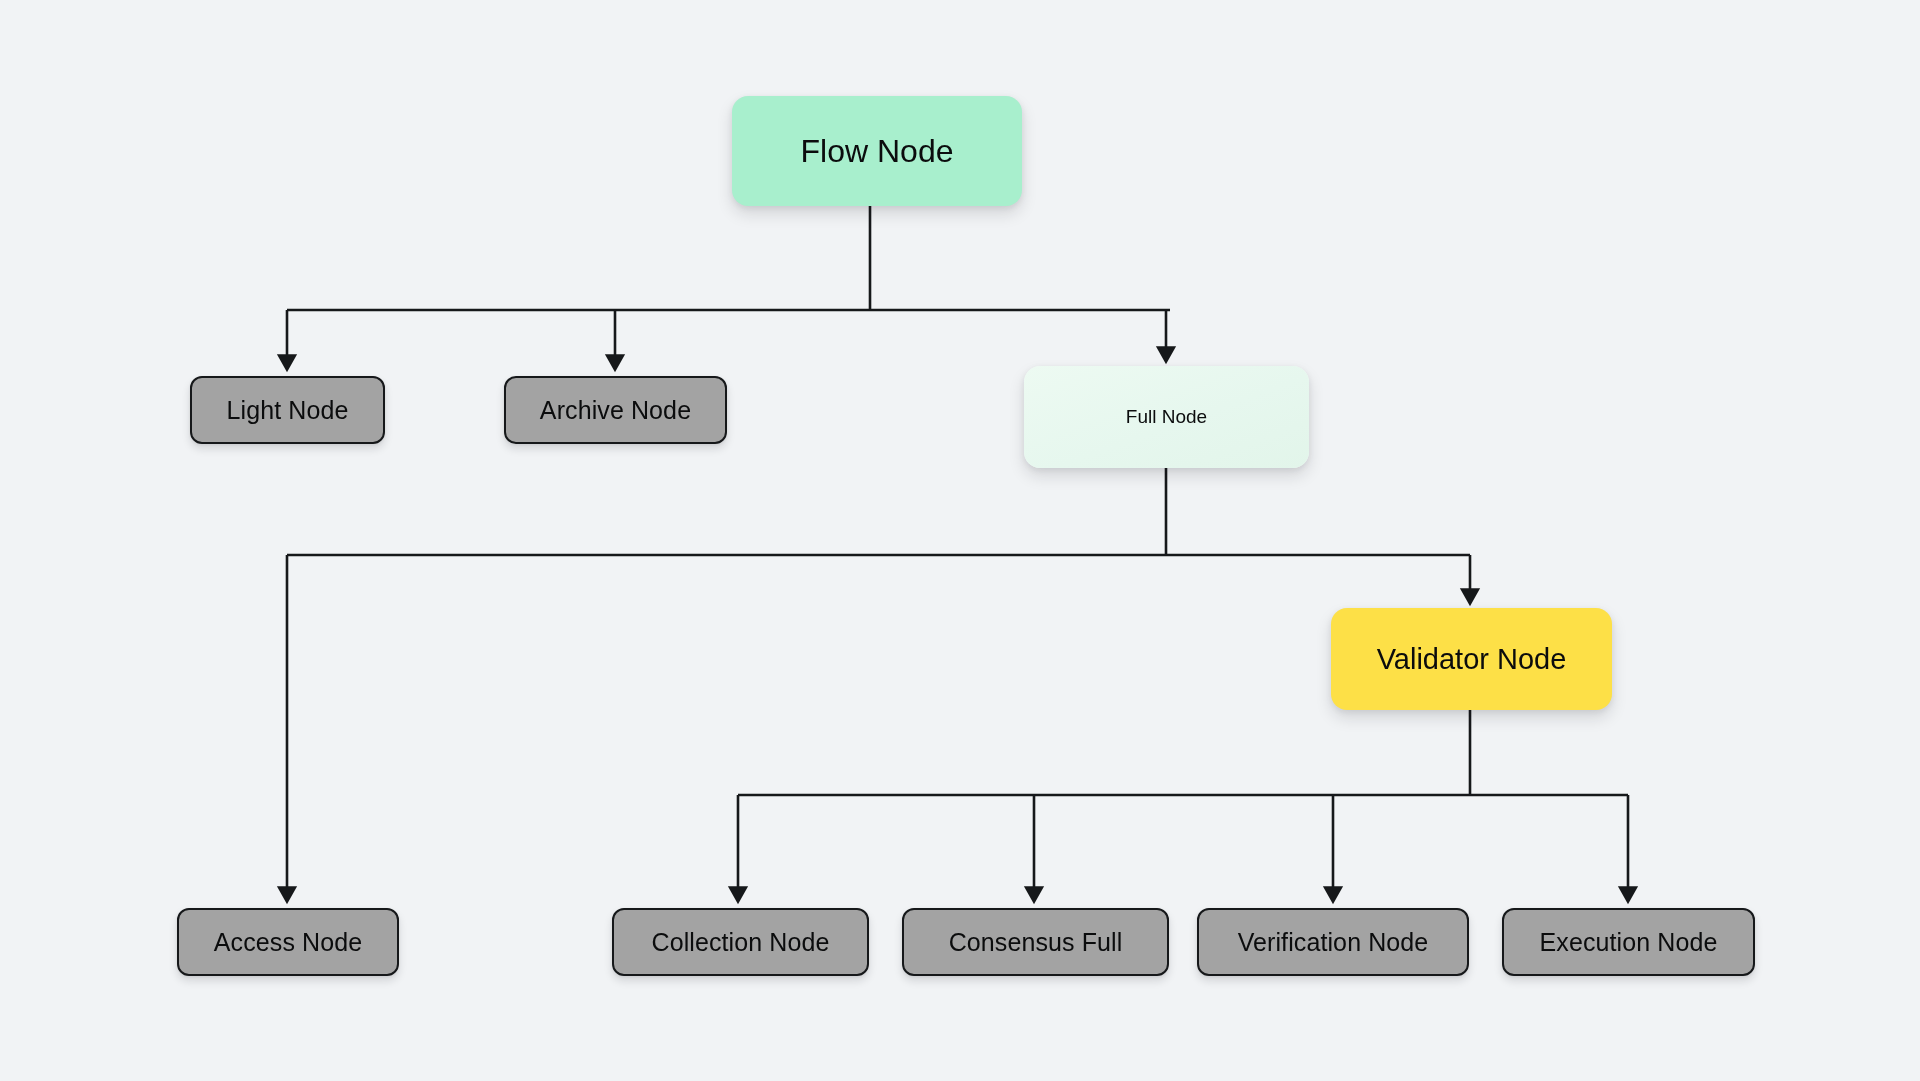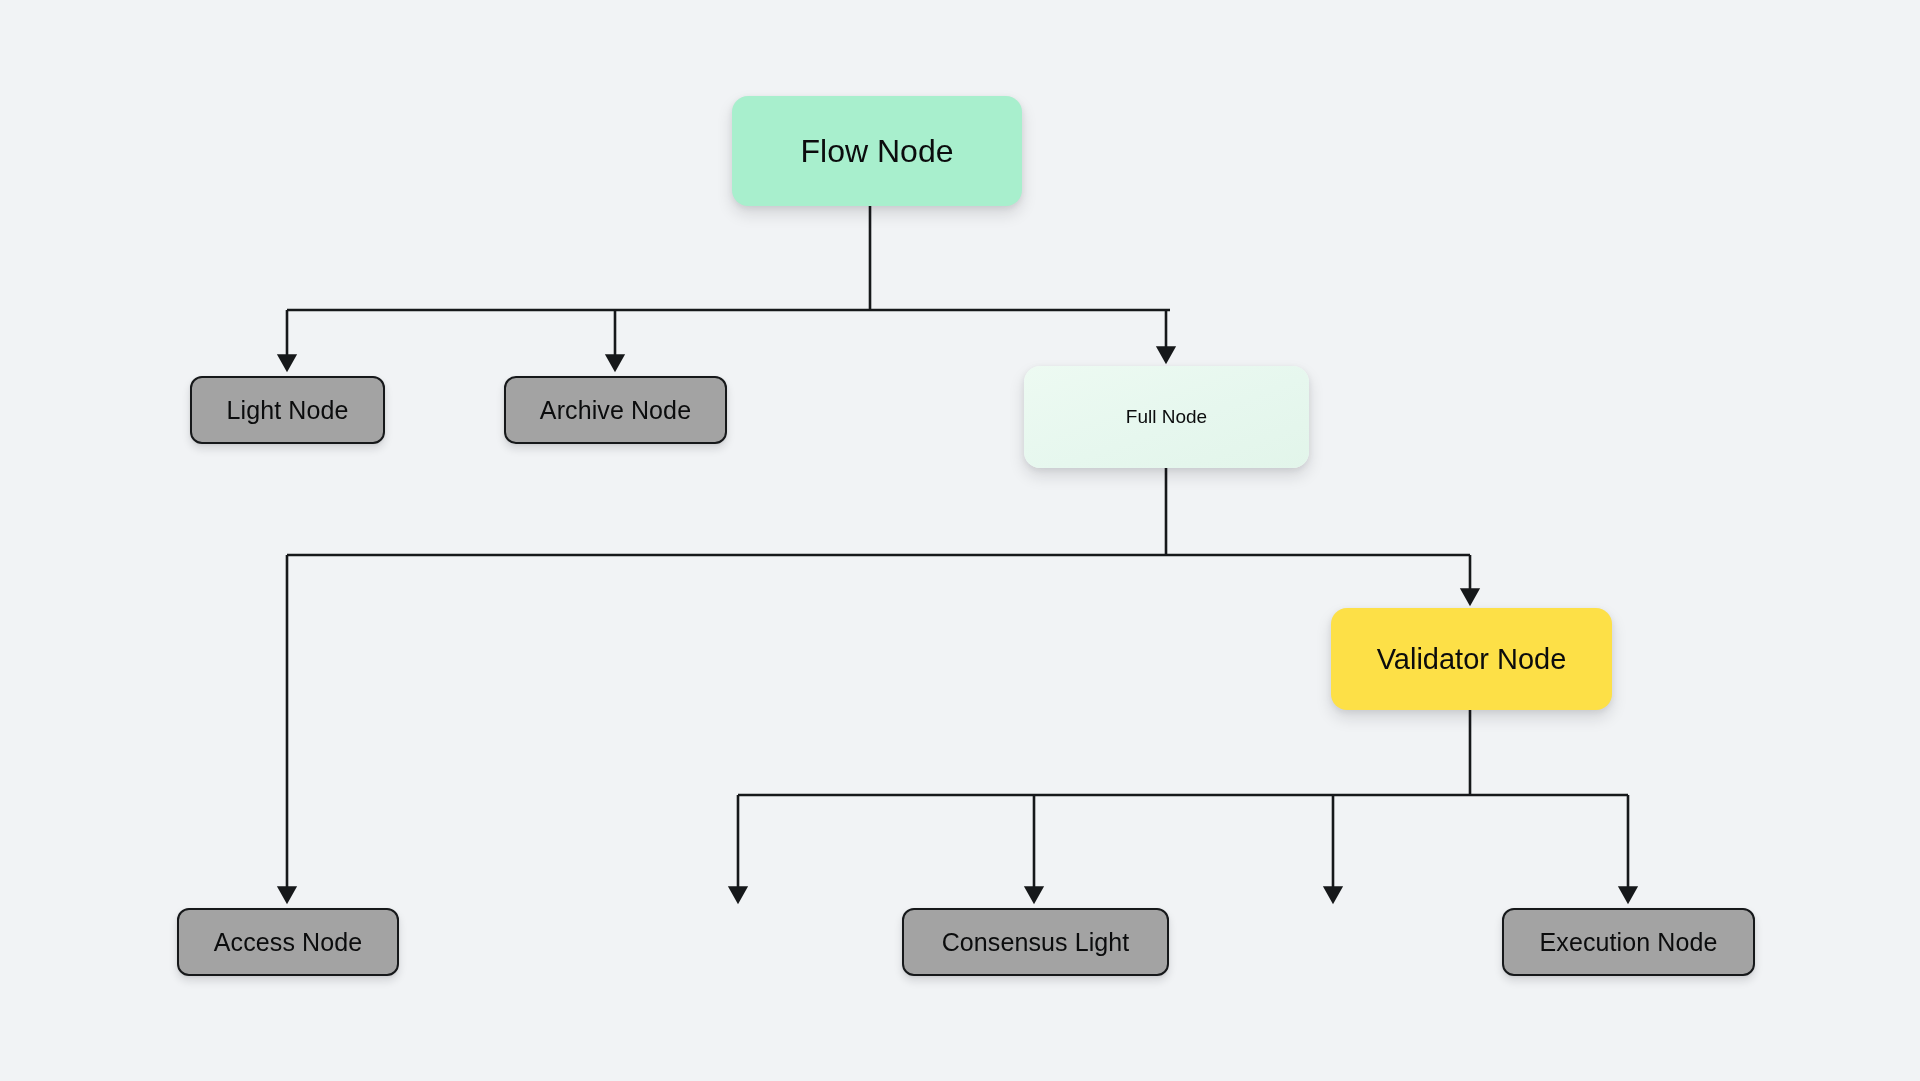--- a/index.html
+++ b/index.html
@@ -127,23 +127,29 @@
   </div>
 
   <div class="node node--plain" style="left:177px; top:908px; width:222px; height:68px;">
     <span>Access Node</span>
   </div>
 
   <div class="node node--fill node--validator" style="left:1331px; top:608px; width:281px; height:102px;">
     <span>Validator Node</span>
   </div>
 
+  <div class="node node--plain" style="left:612px; top:908px; width:257px; height:68px;">
+    <span>Collection Node</span>
+  </div>
 
   <div class="node node--plain" style="left:902px; top:908px; width:267px; height:68px;">
-    <span>Consensus Light</span>
+    <span>Consensus Full</span>
   </div>
 
+  <div class="node node--plain" style="left:1197px; top:908px; width:272px; height:68px;">
+    <span>Verification Node</span>
+  </div>
 
   <div class="node node--plain" style="left:1502px; top:908px; width:253px; height:68px;">
     <span>Execution Node</span>
   </div>
 
 </div>
 
 </body></html>

